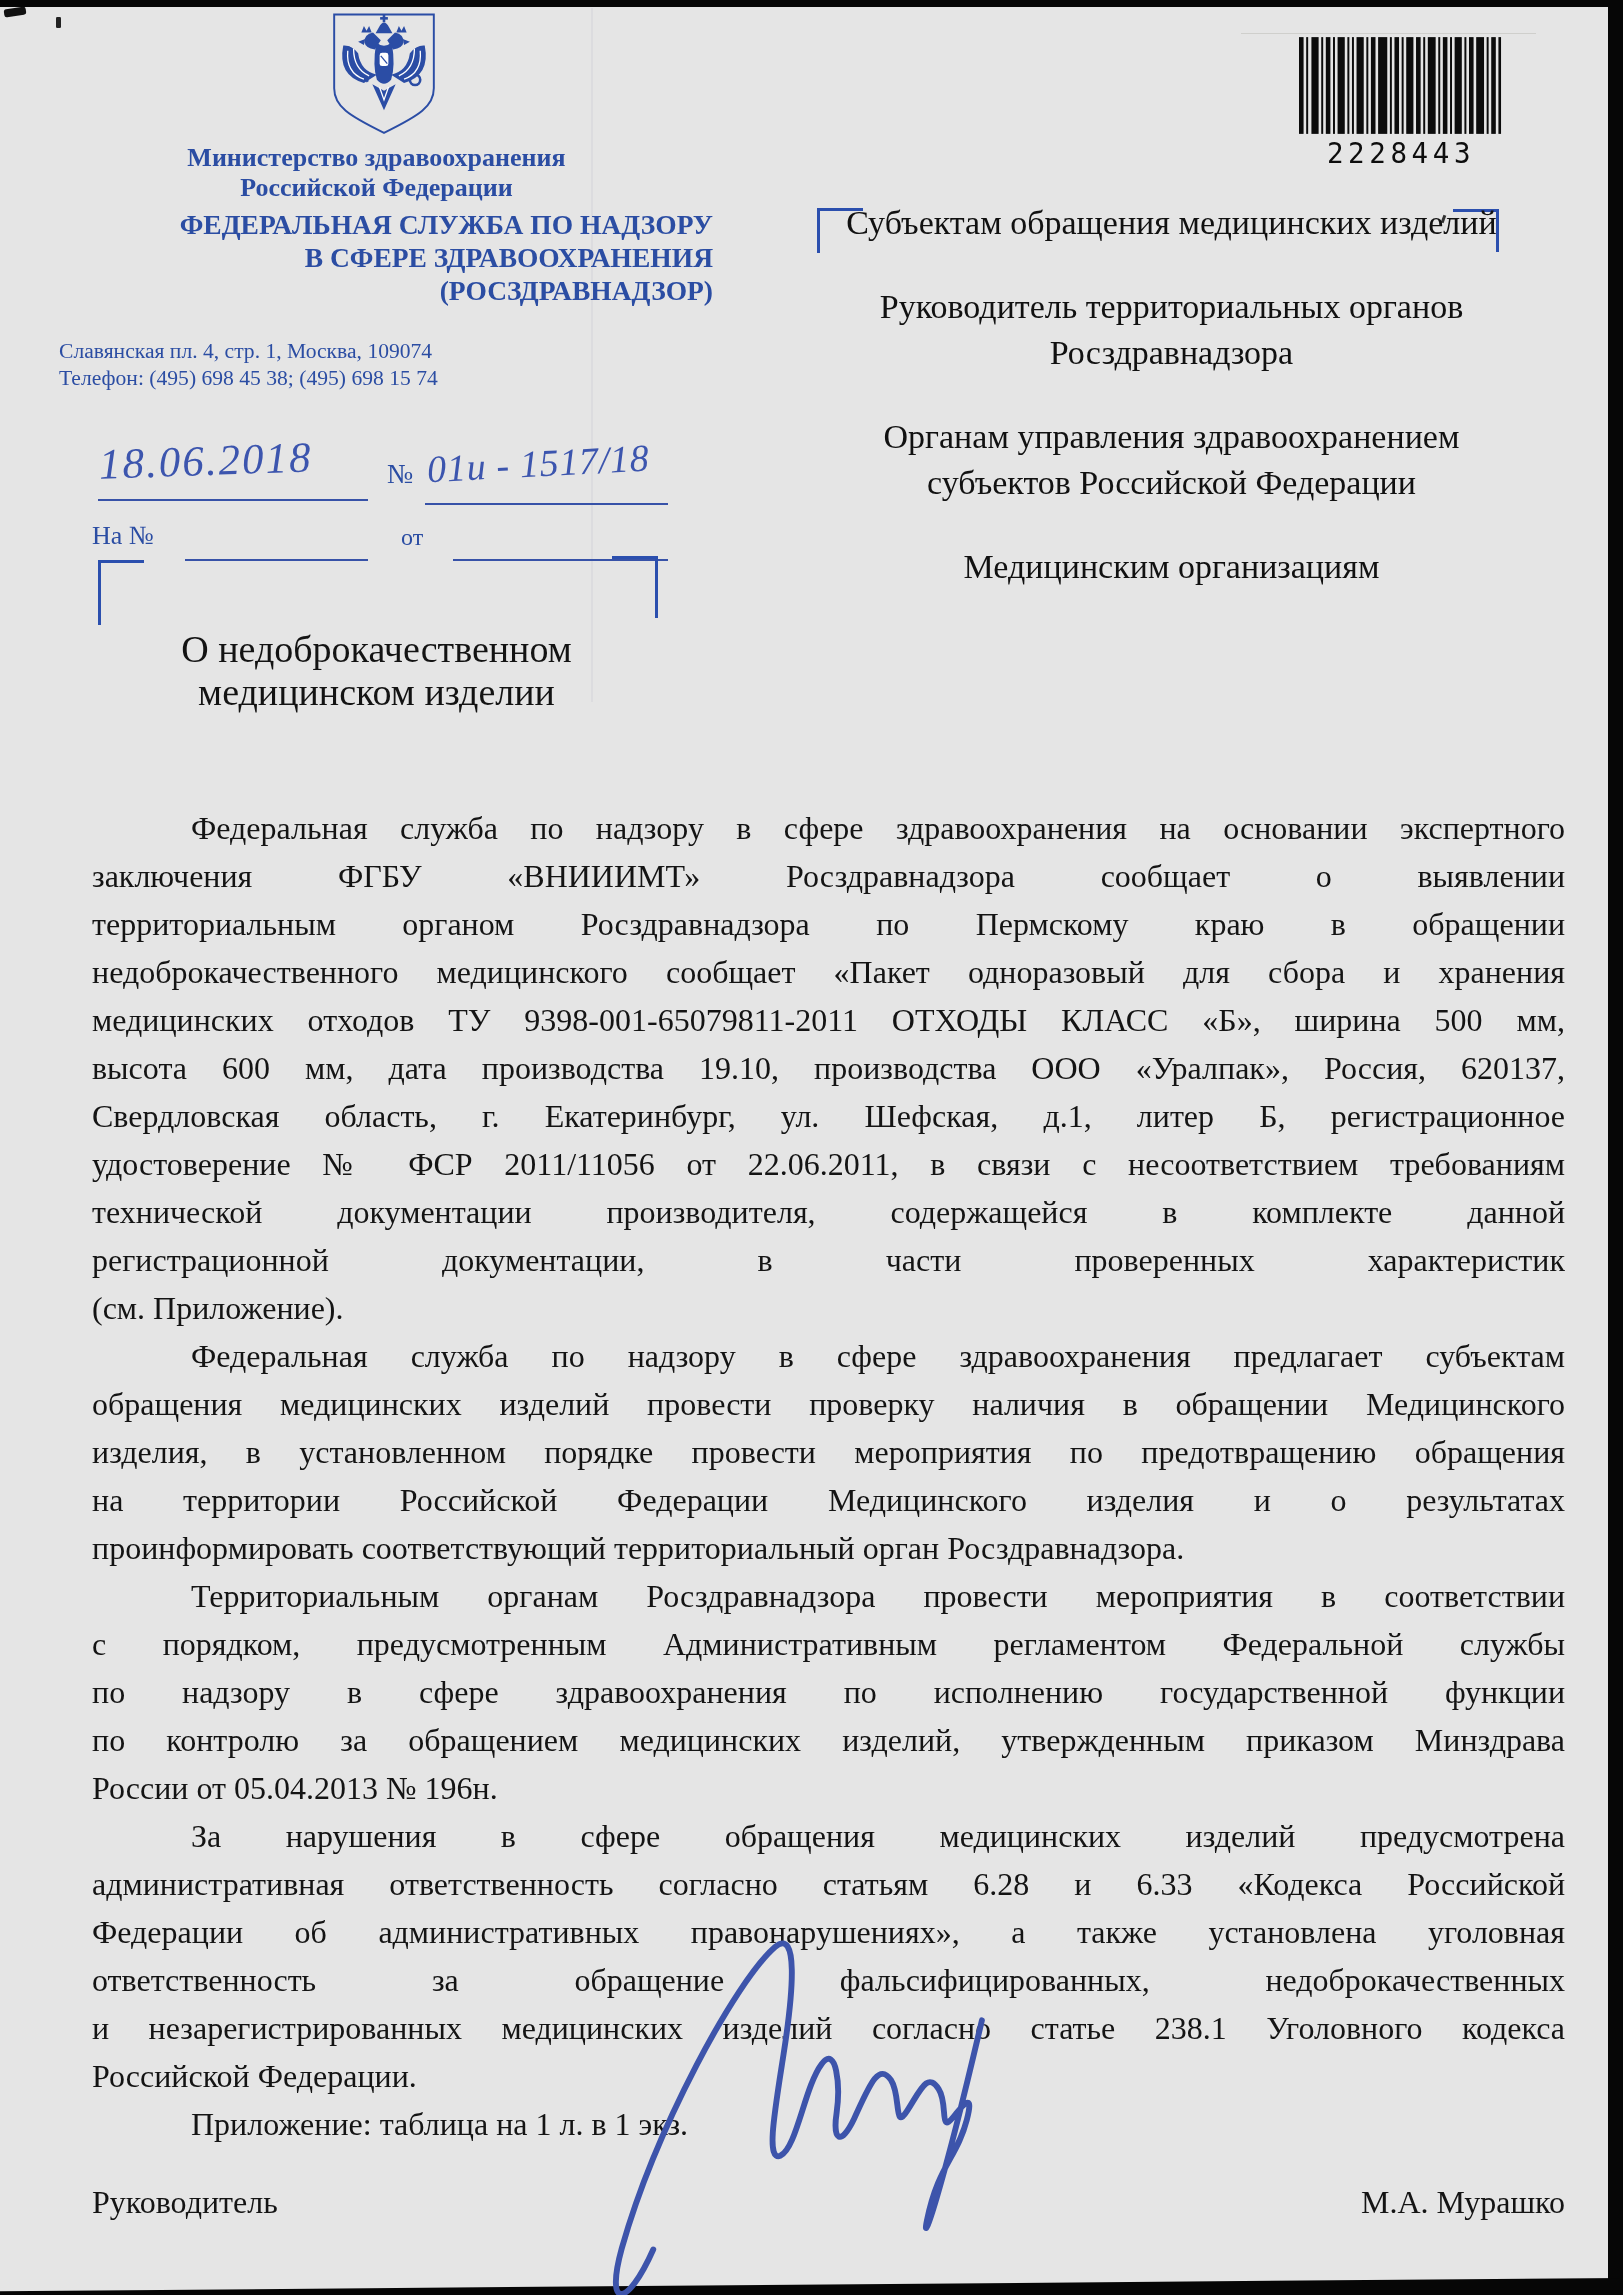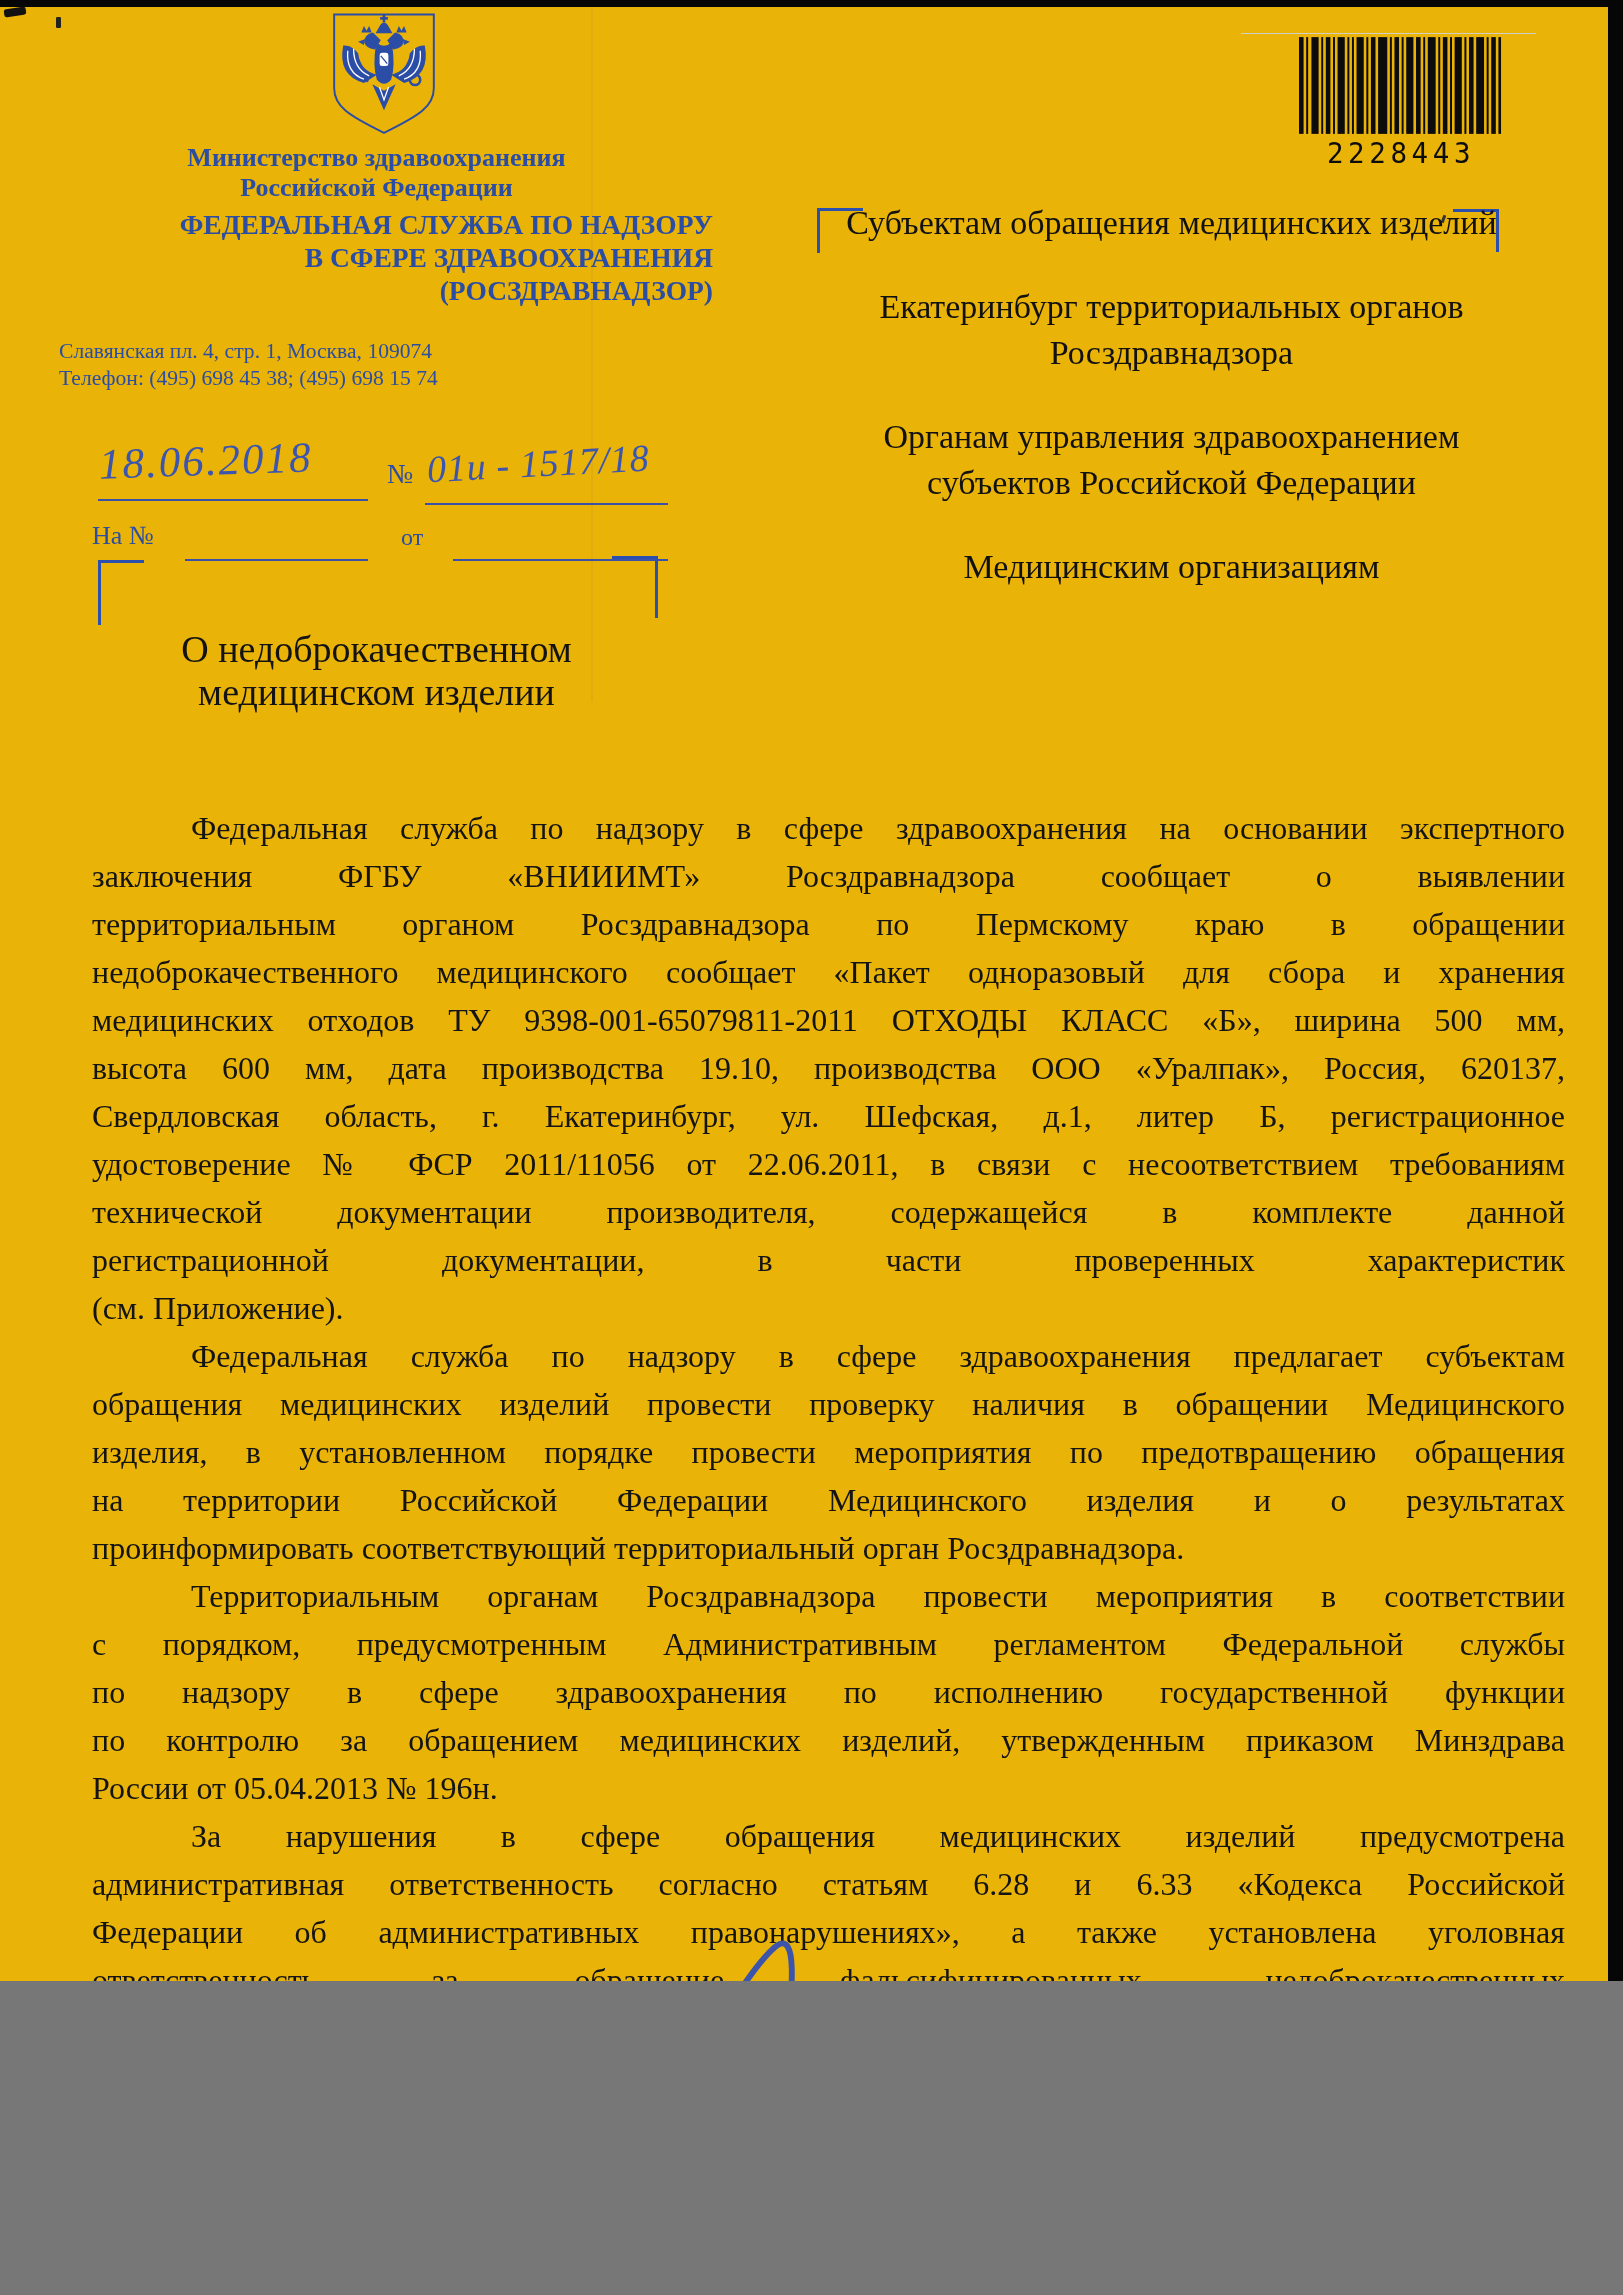--- a/index.html
+++ b/index.html
@@ -1,16 +1,16 @@
 <!DOCTYPE html>
 <html style="font-size:10.5px"><head>
 <meta charset="utf-8">
 <style>
   html,body{margin:0;padding:0;background:#777;}
-  .page{position:relative;width:1624px;height:1981px;margin:0 auto;background:#eab308;
+  .page{position:relative;width:1624px;height:2295px;margin:0 auto;background:#e5e5e5;
         overflow:hidden;font-family:"Liberation Serif","DejaVu Serif",serif;color:#161616;}
   
   .strip-top{position:absolute;left:0;top:0;width:1624px;height:7.2px;background:#060606;}
   .strip-right{position:absolute;right:0;top:0;width:15.7px;height:2295px;background:#060606;}
   .strip-bottom{position:absolute;left:0;top:2276px;width:1624px;height:19.6px;background:#060606;
                 clip-path:polygon(0 78%,100% 10%,100% 100%,0 100%);}
   .speck1{position:absolute;left:3.9px;top:7.9px;width:22px;height:7.9px;background:#111;border-radius:2.6px;transform:rotate(-8deg);}
   .speck2{position:absolute;left:56px;top:17px;width:5.2px;height:10.5px;background:#222;border-radius:1.3px;}
   .speck3{position:absolute;left:1442px;top:215px;width:3.3px;height:7.9px;background:#333;transform:rotate(20deg);}
   .fold{position:absolute;left:591px;top:7.9px;width:2px;height:694px;background:rgba(60,60,110,0.05);}
@@ -205,21 +205,21 @@
           <rect x="305" y="0" width="4" height="148"></rect>
       </g>
     </svg>
     <div class="barcode-num">2228443</div>
   </div>
 
   <div class="subject">О недоброкачественном медицинском изделии</div>
 
   <div class="recipients">
       <div>Субъектам обращения медицинских изделий</div>
-      <div>Екатеринбург территориальных органов Росздравнадзора</div>
+      <div>Руководитель территориальных органов Росздравнадзора</div>
       <div>Органам управления здравоохранением субъектов Российской Федерации</div>
       <div>Медицинским организациям</div>
     </div>
 
   <div class="body-text">
       <div class="i j">Федеральная служба по надзору в сфере здравоохранения на основании экспертного</div>
       <div class="j">заключения ФГБУ «ВНИИИМТ» Росздравнадзора сообщает о выявлении</div>
       <div class="j">территориальным органом Росздравнадзора по Пермскому краю в обращении</div>
       <div class="j">недоброкачественного медицинского сообщает «Пакет одноразовый для сбора и хранения</div>
       <div class="j">медицинских отходов ТУ 9398-001-65079811-2011 ОТХОДЫ КЛАСС «Б», ширина 500 мм,</div>

